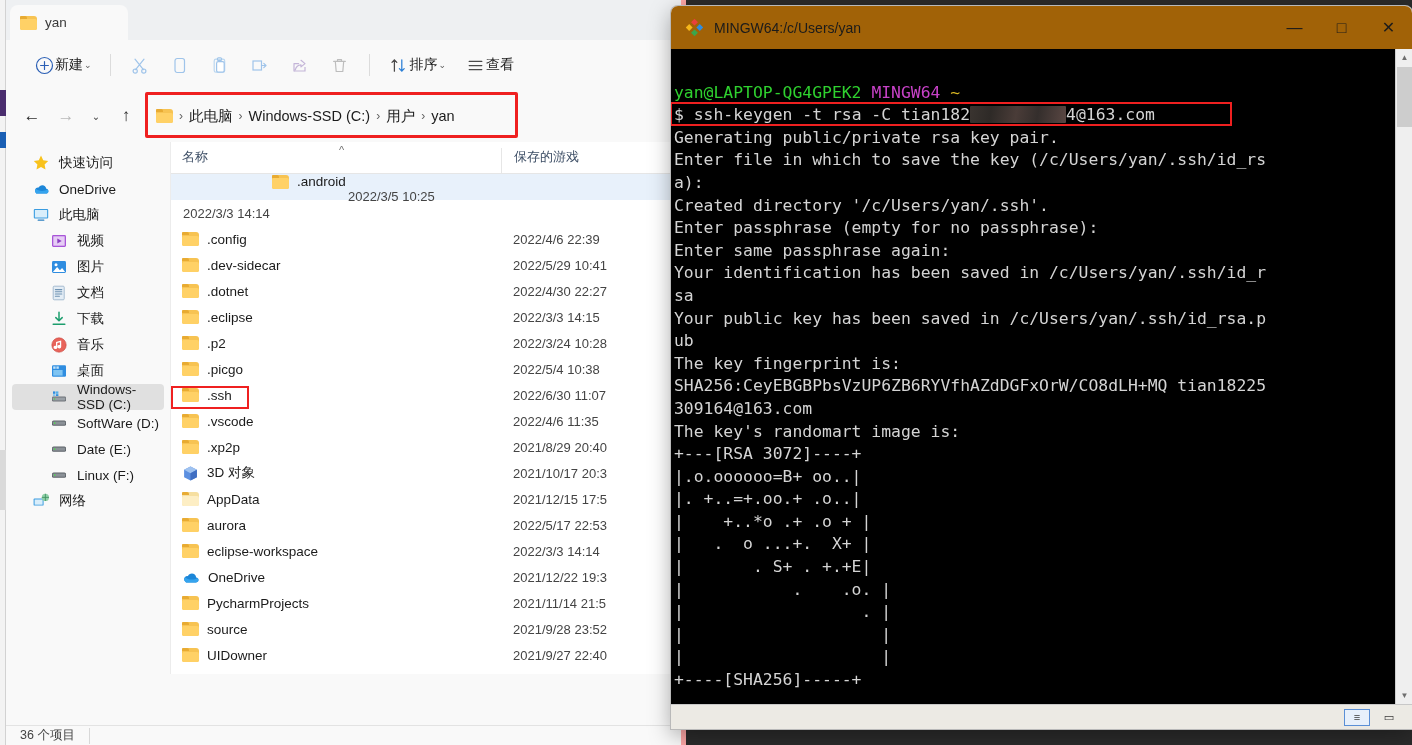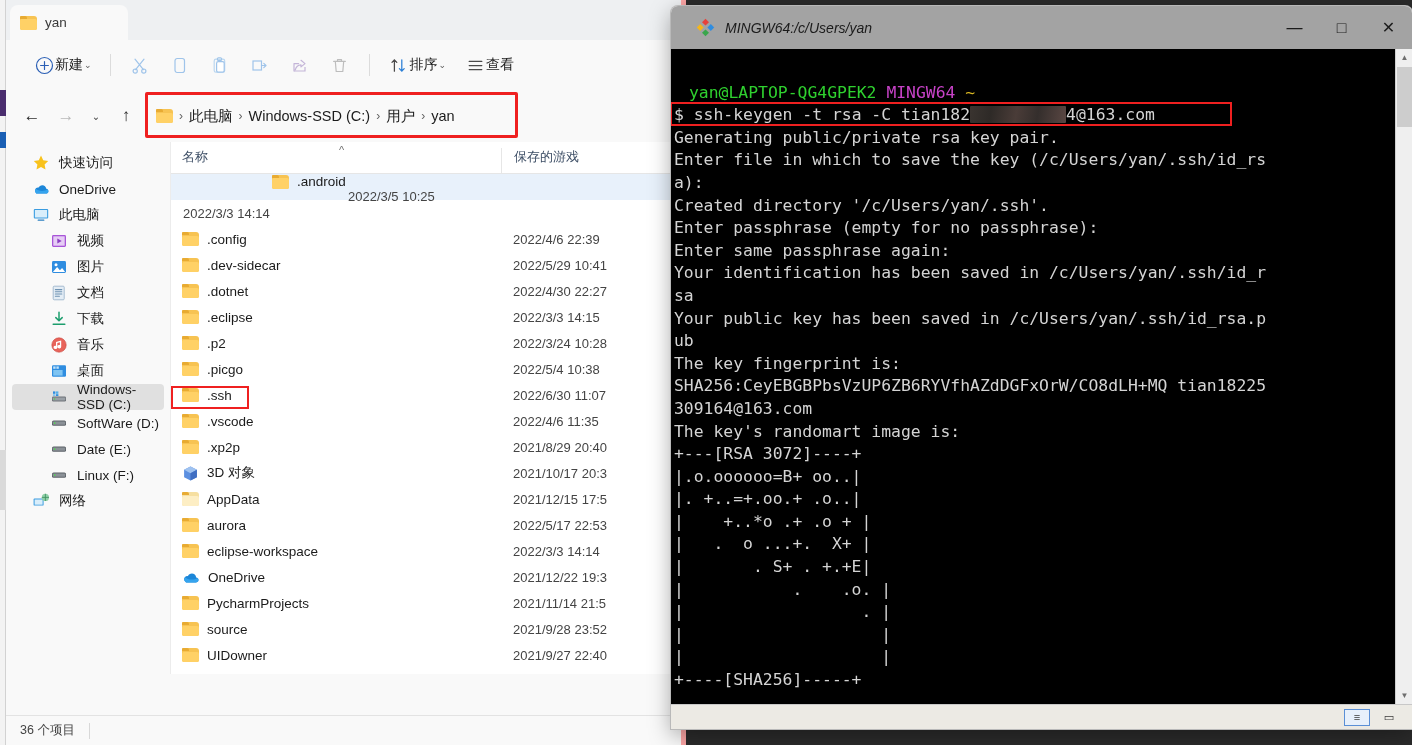--- a/index.html
+++ b/index.html
@@ -132,56 +132,56 @@
   }
   .row .c-date { width:180px; padding-left:12px; color:#444; font-size:13px; }
   .name-redbox {
     position:absolute; left:0px; top:-2px; width:78px; height:23px;
     border:2.5px solid #ef2020; pointer-events:none;
   }
   .onedrive-ico { width:18px; height:14px; flex:none; }
   .cube-ico { width:17px; height:17px; flex:none; }
 
   .exp-status {
-    position:absolute; left:0; bottom:0; width:680px; height:30px;
+    position:absolute; left:0; bottom:0; width:680px; height:20px;
     background:#f9f9f9; border-top:1px solid #e3e3e3;
     display:flex; align-items:center; padding-left:14px;
     font-size:12.5px; color:#444;
   }
   .status-div { width:1px; height:16px; background:#d8d8d8; margin-left:14px; }
 
   
   #term {
     position:absolute; left:671px; top:6px; width:741px; height:723px;
     background:#fff; border-radius:7px 7px 0 0;
     box-shadow:0 0 0 1px #b9b9b9, 0 6px 22px rgba(0,0,0,.34);
     overflow:hidden;
   }
   .term-title {
-    height:43px; background:#a3a3a3; display:flex; align-items:center;
-    padding-left:24px; position:relative;font-style:italic;
+    height:43px; background:#a16207; display:flex; align-items:center;
+    padding-left:13px; position:relative;
   }
   .mintty-ico { width:21px; height:21px; flex:none; margin-right:9px; }
   .term-title-text { font-size:14px; color:#1b1b1b; }
   .win-btns { position:absolute; right:0; top:0; height:43px; display:flex; }
   .win-btn {
     width:47px; height:43px; display:flex; align-items:center; justify-content:center;
     color:#1b1b1b;
   }
   .term-screen {
     position:absolute; left:0; top:43px; width:741px; height:655px;
     background:#000; overflow:hidden;
   }
   .term-pad { padding:10px 0 0 3px; }
   .tline {
     font-family:"DejaVu Sans Mono","Liberation Mono",monospace;
     font-size:16.4px; line-height:22.6px; white-space:pre;
     color:#d4d4d4; letter-spacing:0px;
   }
-  .g { color:#2fd12f;margin-left:15px; }
+  .g { color:#2fd12f; }
   .m { color:#c742c7; }
   .y { color:#d8b623; }
   .cmd-wrap { position:relative; display:inline-block; }
   .cmd-redbox {
     position:absolute; left:-4px; top:-2px; width:562px; height:24px;
     border:2.5px solid #ef2020; pointer-events:none;
   }
   .redact {
     display:inline-block; width:96px; height:17px; vertical-align:-3px;
     background:linear-gradient(100deg,#3a3430 0%,#2e2a27 22%,#4a3c38 48%,#342e2c 70%,#5a4743 100%);

